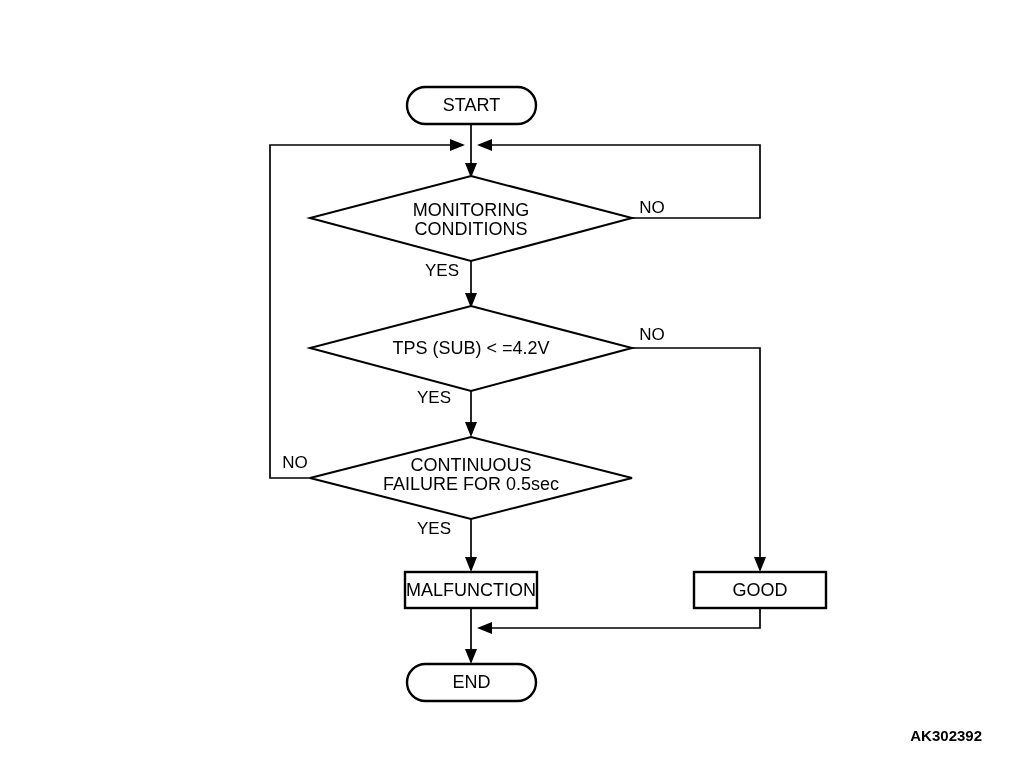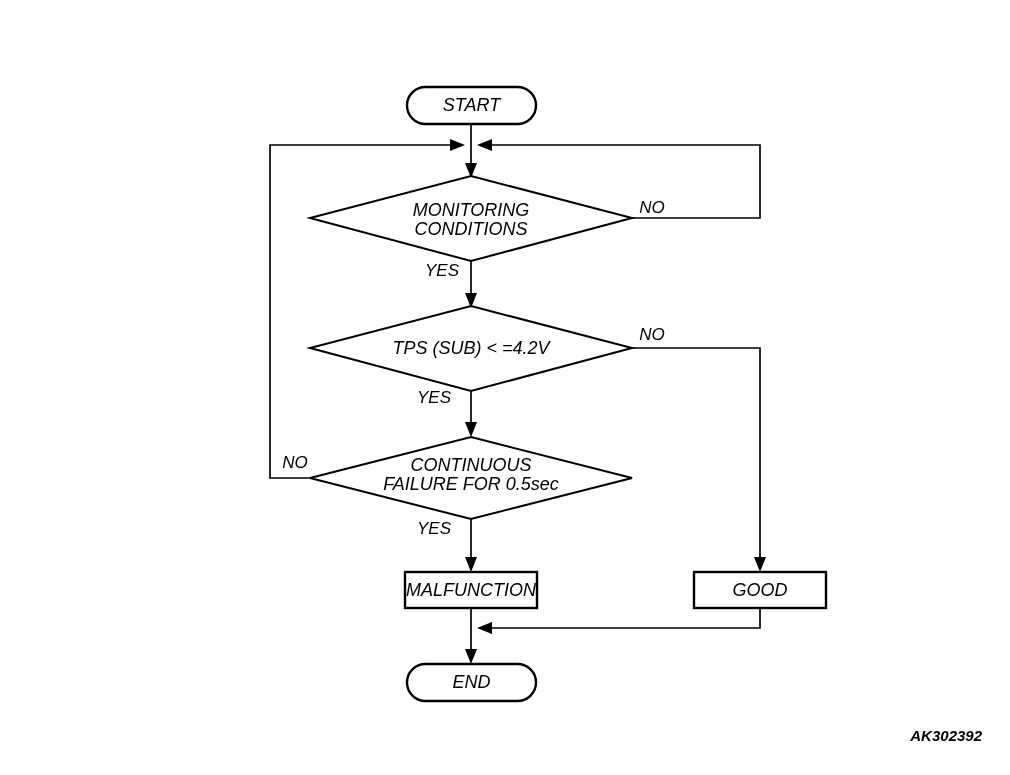--- a/index.html
+++ b/index.html
@@ -13,21 +13,20 @@
     height: 775px;
     font-family: "Liberation Sans", sans-serif;
     color: #000000;
     overflow: hidden;
   }
   #diagram-root {
     position: relative;
     width: 1010px;
     height: 739px;
     background: #ffffff;
-    font-style: italic;
   }
   svg#flowchart {
     display: block;
     width: 1010px;
     height: 775px;
   }
   .node-shape {
     fill: #ffffff;
     stroke: #000000;
     stroke-width: 2.4;

